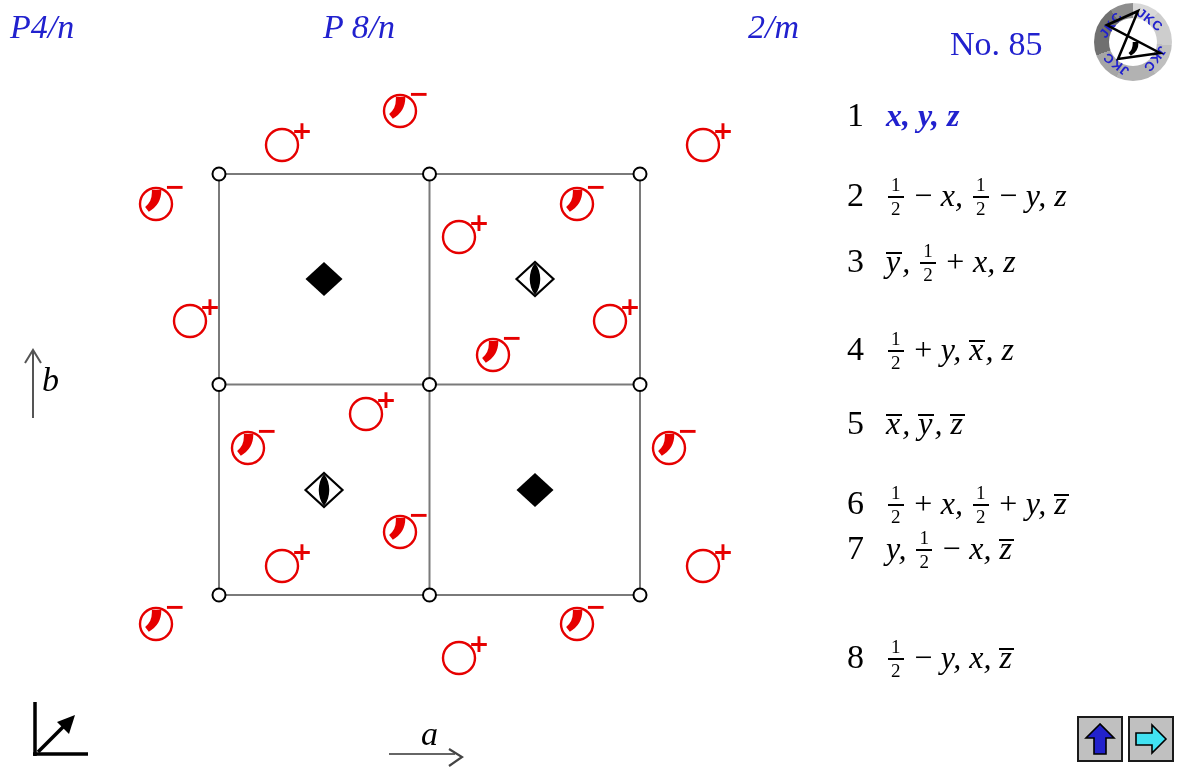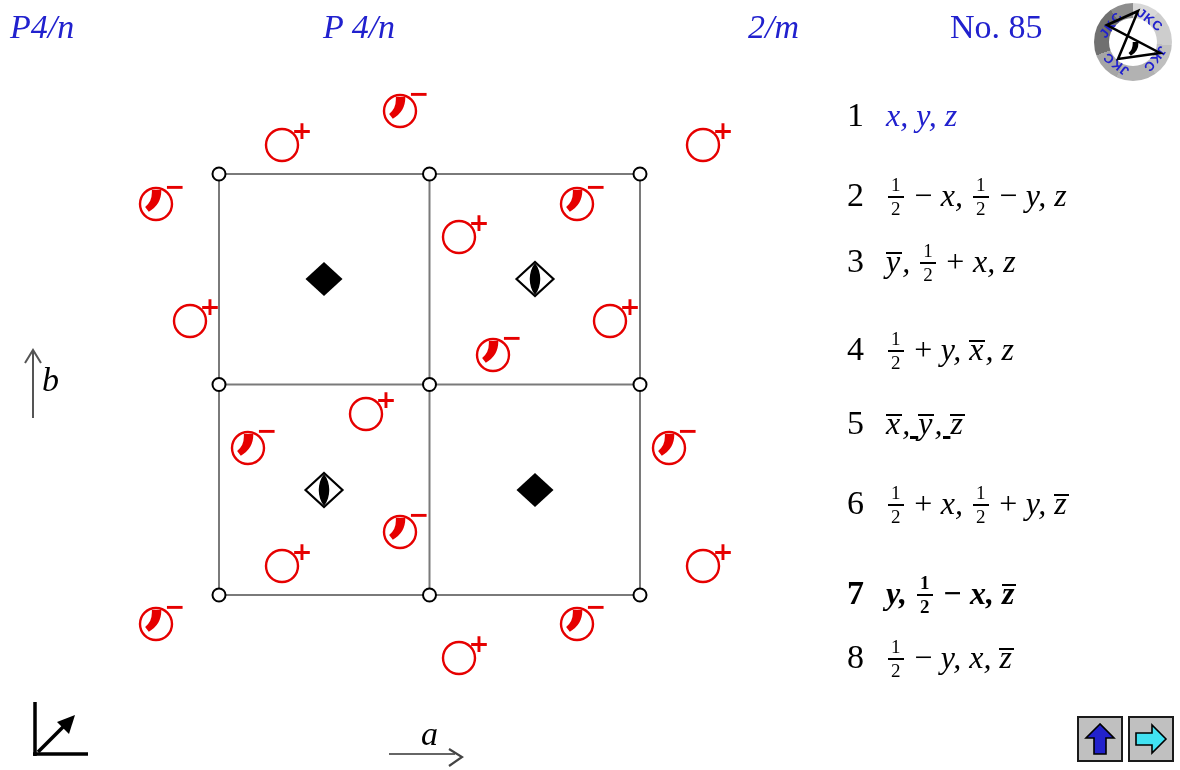--- a/index.html
+++ b/index.html
@@ -4,40 +4,40 @@
 <style>
   html,body { margin:0; padding:0; background:#fff; }
   .canvas {
     position:relative; width:1180px; height:770px; overflow:hidden;
     background:#fff; font-family:"Liberation Serif","DejaVu Serif",serif;
   }
   svg text { user-select:none; }
 
   
   .title { position:absolute; top:8px; font:italic 34px "Liberation Serif","DejaVu Serif",serif; color:var(--blue); white-space:nowrap; }
-  .title.upright { font-style:normal; }
+  .title.upright { font-style:normal;margin-top:17px; }
 
   
   #diagram { position:absolute; left:0; top:0; }
   .cellline  { stroke:var(--line_gray); stroke-width:2; fill:none; }
   .corner    { fill:#fff; stroke:#000; stroke-width:2; }
   .sym-solid { fill:#000; stroke:none; }
   .sym-open  { fill:#fff; stroke:#000; stroke-width:2.2; }
   .atom      { fill:none; stroke:var(--red); stroke-width:2.4; }
   .sign      { fill:var(--red); font:bold 25px "DejaVu Sans","Liberation Sans",sans-serif; text-anchor:middle; }
   .comma     { fill:var(--red); font:bold 68px "DejaVu Serif","Liberation Serif",serif; text-anchor:middle; }
   .axis-line { stroke:#555; stroke-width:2; fill:none; }
   .axis-label{ fill:#000; font:italic 34px "Liberation Serif","DejaVu Serif",serif; }
   .cicon     { stroke:#000; stroke-width:3.5; fill:none; }
 
   
   .sym-row { position:absolute; left:834px; height:52px; line-height:52px; white-space:nowrap; font-size:32px; color:#000; }
   .sym-num { display:inline-block; width:30px; text-align:right; margin-right:22px; font-size:34px; }
   .sym-formula { }
-  .sym-formula.blue { color:var(--blue); }
+  .sym-formula.blue { color:var(--blue);font-weight:bold; }
   .sym-formula span { white-space:pre; }
   .var  { font-style:italic; }
   .text { font-style:italic; }
   .op   { font-style:normal; margin:0 0.27em; }
   .bar  { font-style:italic; position:relative; display:inline-block; line-height:1; padding-right:2px; }
   .bar::after { content:""; position:absolute; left:0; right:0; top:7px; height:2px; background:currentColor; }
   .frac { display:inline-block; text-align:center; font-size:19px; line-height:1.05; font-style:normal; margin:0 2px; transform:translateY(9px); }
   .frac .num { display:block; padding:0 3px 1px; border-bottom:2px solid currentColor; }
   .frac .den { display:block; padding-top:1px; }
 
@@ -147,44 +147,44 @@
 
     <g>
       <path class="cicon" d="M 35 702 L 35 756"></path>
       <path class="cicon" d="M 33 754 L 88 754"></path>
       <path class="cicon" d="M 38 752 L 64 726"></path>
       <polygon points="75,715 57,722 69,734" fill="#000" stroke="none"></polygon>
     </g>
   </svg>
 
   <div class="title" style="left:10px">P4/n</div>
-  <div class="title" style="left:323px">P 4/n</div>
+  <div class="title" style="left:323px">P 8/n</div>
   <div class="title" style="left:748px">2/m</div>
   <div class="title upright" style="left:950px">No. 85</div>
 
   <div class="logo">
     <div class="logo-inner"></div>
     <span class="logo-letter" style="transform:translate(-50%,-50%) rotate(-52deg) translateY(-28px)">JKC</span>
     <span class="logo-letter" style="transform:translate(-50%,-50%) rotate(38deg)  translateY(-28px)">JKC</span>
     <span class="logo-letter" style="transform:translate(-50%,-50%) rotate(128deg) translateY(-28px)">JKC</span>
     <span class="logo-letter" style="transform:translate(-50%,-50%) rotate(218deg) translateY(-28px)">JKC</span>
     <svg width="78" height="78" viewBox="0 0 78 78">
       <path d="M 13 22 L 44 8 L 24 56 L 66 50 Z" fill="none" stroke="#000" stroke-width="2.5"></path>
       <text x="34" y="46" font-family="DejaVu Serif, serif" font-weight="bold" font-size="42" fill="#000">,</text>
     </svg>
   </div>
 
   <div id="sym-list">
       <div class="sym-row" style="top: 89px;"><span class="sym-num">1</span><span class="sym-formula blue"><span class="var">x</span><span class="text">, </span><span class="var">y</span><span class="text">, </span><span class="var">z</span></span></div>
       <div class="sym-row" style="top: 166px;"><span class="sym-num">2</span><span class="sym-formula"><span class="frac"><span class="num">1</span><span class="den">2</span></span><span class="op">−</span><span class="var">x</span><span class="text">, </span><span class="frac"><span class="num">1</span><span class="den">2</span></span><span class="op">−</span><span class="var">y</span><span class="text">, </span><span class="var">z</span></span></div>
       <div class="sym-row" style="top: 232px;"><span class="sym-num">3</span><span class="sym-formula"><span class="bar">y</span><span class="text">, </span><span class="frac"><span class="num">1</span><span class="den">2</span></span><span class="op">+</span><span class="var">x</span><span class="text">, </span><span class="var">z</span></span></div>
       <div class="sym-row" style="top: 320px;"><span class="sym-num">4</span><span class="sym-formula"><span class="frac"><span class="num">1</span><span class="den">2</span></span><span class="op">+</span><span class="var">y</span><span class="text">, </span><span class="bar">x</span><span class="text">, </span><span class="var">z</span></span></div>
-      <div class="sym-row" style="top: 397px; text-decoration: underline;"><span class="sym-num">5</span><span class="sym-formula"><span class="bar">x</span><span class="text">, </span><span class="bar">y</span><span class="text">, </span><span class="bar">z</span></span></div>
+      <div class="sym-row" style="top: 397px;"><span class="sym-num">5</span><span class="sym-formula"><span class="bar">x</span><span class="text">, </span><span class="bar">y</span><span class="text">, </span><span class="bar">z</span></span></div>
       <div class="sym-row" style="top: 474px;"><span class="sym-num">6</span><span class="sym-formula"><span class="frac"><span class="num">1</span><span class="den">2</span></span><span class="op">+</span><span class="var">x</span><span class="text">, </span><span class="frac"><span class="num">1</span><span class="den">2</span></span><span class="op">+</span><span class="var">y</span><span class="text">, </span><span class="bar">z</span></span></div>
-      <div class="sym-row" style="top: 564px; font-weight: bold;"><span class="sym-num">7</span><span class="sym-formula"><span class="var">y</span><span class="text">, </span><span class="frac"><span class="num">1</span><span class="den">2</span></span><span class="op">−</span><span class="var">x</span><span class="text">, </span><span class="bar">z</span></span></div>
+      <div class="sym-row" style="top: 519px;"><span class="sym-num">7</span><span class="sym-formula"><span class="var">y</span><span class="text">, </span><span class="frac"><span class="num">1</span><span class="den">2</span></span><span class="op">−</span><span class="var">x</span><span class="text">, </span><span class="bar">z</span></span></div>
       <div class="sym-row" style="top: 628px;"><span class="sym-num">8</span><span class="sym-formula"><span class="frac"><span class="num">1</span><span class="den">2</span></span><span class="op">−</span><span class="var">y</span><span class="text">, </span><span class="var">x</span><span class="text">, </span><span class="bar">z</span></span></div>
     </div>
 
   <div class="nav-btn" style="left:1077px">
     <svg width="36" height="36" viewBox="0 0 36 36">
       <polygon points="18,3 4,17 12,17 12,33 24,33 24,17 32,17" fill="var(--nav_up)" stroke="#000" stroke-width="1.6"></polygon>
     </svg>
   </div>
   <div class="nav-btn" style="left:1128px">
     <svg width="36" height="36" viewBox="0 0 36 36">

